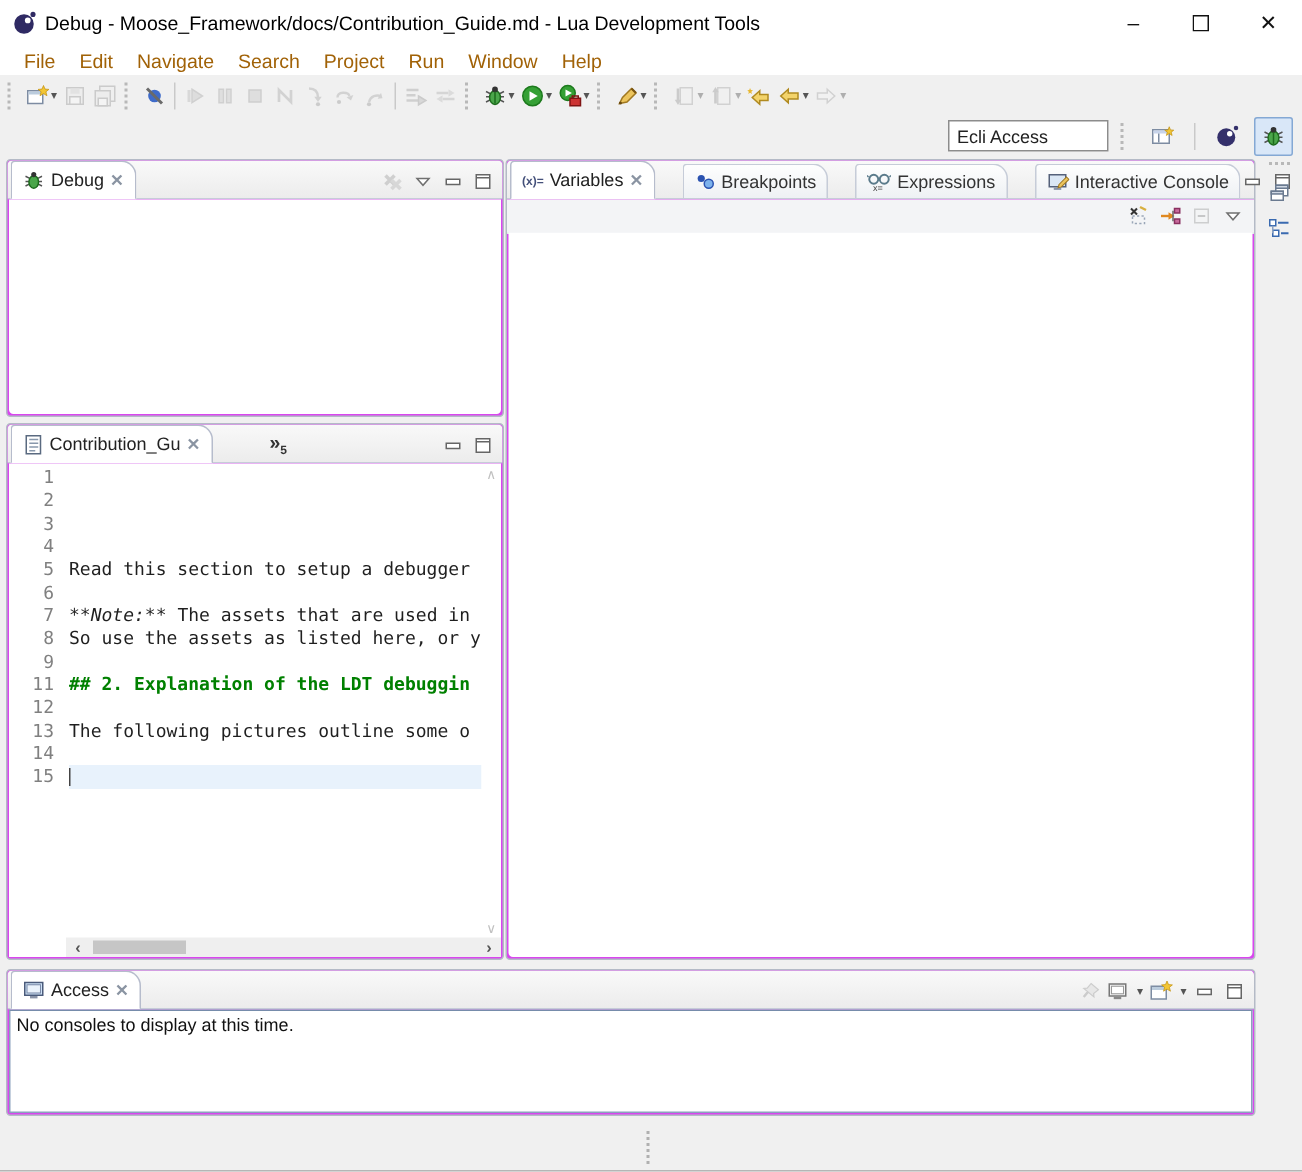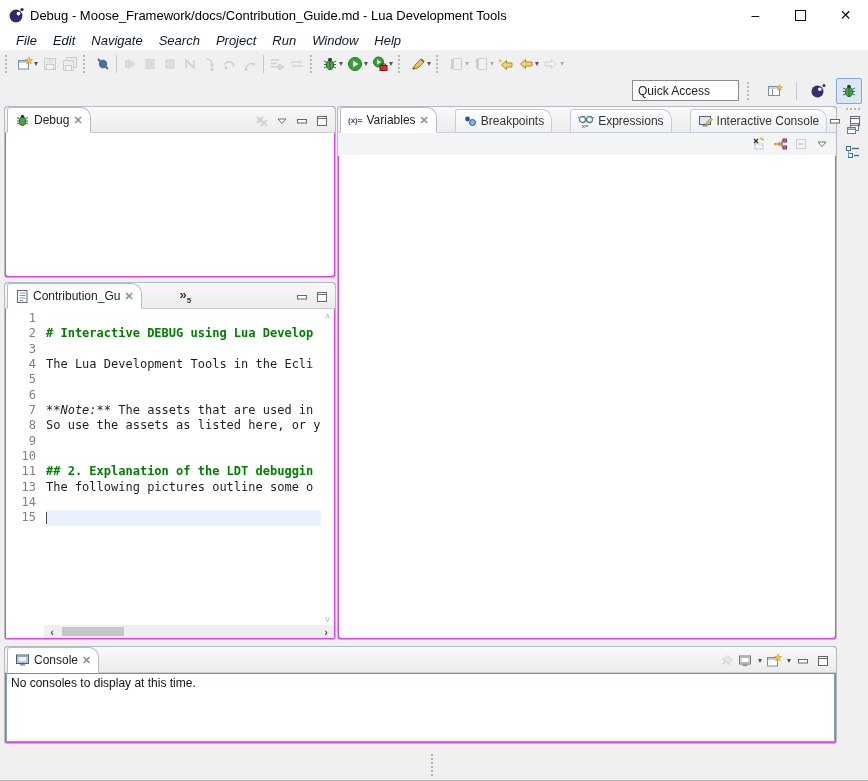--- a/index.html
+++ b/index.html
@@ -6,21 +6,21 @@
   body{width:868px;height:781px;position:relative;background:#f0f0f0;
        font-family:"Liberation Sans",sans-serif;font-size:13px;color:#1a1a1a;
        overflow:hidden;border-bottom:1px solid #b5b5b5;box-sizing:border-box;}
   
   .titlebar{height:30px;background:#fff;display:flex;align-items:center;}
   .app-icon{margin:0 6px 0 8px;}
   .title-text{font-size:13px;color:#000;flex:1;white-space:nowrap;overflow:hidden;}
   .winctl{width:45px;height:30px;display:flex;align-items:center;justify-content:center;font-size:14px;color:#111;}
   
   .menubar{height:20px;background:#fff;display:flex;align-items:center;padding-left:8px;}
-  .menu-item{padding:0 8px;height:20px;display:flex;align-items:center;font-size:13px;color:#0f172a;font-style:italic;}
+  .menu-item{padding:0 8px;height:20px;display:flex;align-items:center;font-size:13px;color:#a16207;}
   
   .tbrow{height:27px;background:#f0f0f0;display:flex;align-items:center;}
   .tbrow1{padding-left:2px;}
   .tbrow2{justify-content:flex-end;padding-right:6px;gap:5px;}
   .grip{width:5px;height:18px;border-left:2px dotted #b8b8b8;margin:0 3px;}
   .sep{width:1px;height:18px;background:#c9c9c9;margin:0 3px;}
   .tbtn{display:flex;align-items:center;height:22px;padding:0 2px;border-radius:2px;}
   .disabled{opacity:.42;filter:grayscale(1);}
   .ic{display:inline-flex;width:16px;height:16px;align-items:center;justify-content:center;flex:none;}
   .dd{font-size:8px;color:#555;margin-left:1px;line-height:1;}
@@ -305,21 +305,21 @@
     <span class="ic">
       <svg width="16" height="16">
           <path d="M8.5 3.5l5 4.5-5 4.5V10H2V6h6.5z" fill="#f4f4f4" stroke="#a8a8a8"></path>
         </svg>
     </span>
       <span class="dd">▾</span>
   </span>
 </div>
 
 <div class="tbrow tbrow2">
-  <span class="qa-box">Quick Access</span>
+  <span class="qa-box">Ecli Access</span>
   <span class="grip"></span>
   <span class="persp-btn">
     <span class="ic">
       <svg width="16" height="16">
           <rect x="1.5" y="3.5" width="11" height="9" fill="#fff" stroke="#7d8ca2"></rect>
           <rect x="2" y="4" width="10" height="2" fill="#c8d4ea"></rect>
           <line x1="5.5" y1="6" x2="5.5" y2="12" stroke="#7d8ca2"></line>
           <polygon points="12.5,1.5 13.3,3.6 15.5,3.8 13.8,5.1 14.4,7.3 12.5,6 10.6,7.3 11.2,5.1 9.5,3.8 11.7,3.6" fill="#f3c634" stroke="#c49310" stroke-width="0.5"></polygon>
         </svg>
     </span>
@@ -503,56 +503,55 @@
       </span>
     </div>
     <div class="ed-content">
       <div class="ed-lines">
         <div class="eline">
             <span class="lnum">1</span>
             <span class="lcode"></span>
           </div>
         <div class="eline">
             <span class="lnum">2</span>
-            <span class="lcode md-h"># Interactive DEBUG using Lua Develop</span>
           </div>
         <div class="eline">
             <span class="lnum">3</span>
             <span class="lcode"></span>
           </div>
         <div class="eline">
             <span class="lnum">4</span>
-            <span class="lcode">The Lua Development Tools in the Ecli</span>
           </div>
         <div class="eline">
             <span class="lnum">5</span>
+            <span class="lcode">Read this section to setup a debugger</span>
           </div>
         <div class="eline">
             <span class="lnum">6</span>
             <span class="lcode"></span>
           </div>
         <div class="eline">
             <span class="lnum">7</span>
             <span class="lcode"><span class="md-em">**Note:**</span><span> The assets that are used in</span></span>
           </div>
         <div class="eline">
             <span class="lnum">8</span>
             <span class="lcode">So use the assets as listed here, or y</span>
           </div>
         <div class="eline">
             <span class="lnum">9</span>
             <span class="lcode"></span>
           </div>
         <div class="eline">
-            <span class="lnum">10</span>
-            <span class="lcode"></span>
-          </div>
-        <div class="eline">
             <span class="lnum">11</span>
             <span class="lcode md-h">## 2. Explanation of the LDT debuggin</span>
+          </div>
+        <div class="eline">
+            <span class="lnum">12</span>
+            <span class="lcode"></span>
           </div>
         <div class="eline">
             <span class="lnum">13</span>
             <span class="lcode">The following pictures outline some o</span>
           </div>
         <div class="eline">
             <span class="lnum">14</span>
             <span class="lcode"></span>
           </div>
         <div class="eline curline">
@@ -576,21 +575,21 @@
   <div class="panel" style="left:4px;top:542px;width:833px;height:98px;">
     <div class="tabrow">
       <span class="tab active">
         <span class="ic" style="width:15px;height:14px;">
           <svg width="15" height="14">
               <rect x="1.5" y="2" width="12" height="8.5" fill="#cfe3f7" stroke="#4a5a7a"></rect>
               <rect x="3" y="3.5" width="9" height="5.5" fill="#eaf2fb" stroke="#7a8aa8" stroke-width="0.7"></rect>
               <rect x="5" y="11" width="5" height="1.6" fill="#8a94a8"></rect>
             </svg>
         </span>
-        <span>Console</span>
+        <span>Access</span>
         <span class="tab-close">✕</span>
       </span>
       <span class="panelbtns">
         <span class="ic disabled">
           <svg width="16" height="16">
               <path d="M6 2l8 0-1 5 2 2-6 0 0 5-1 0 0-5-4 0 2-2z" fill="#d8d8d8" stroke="#9a9a9a" transform="rotate(40 8 8) scale(0.8) translate(2,1)"></path>
             </svg>
         </span>
         <span class="ic">
           <svg width="16" height="16">

